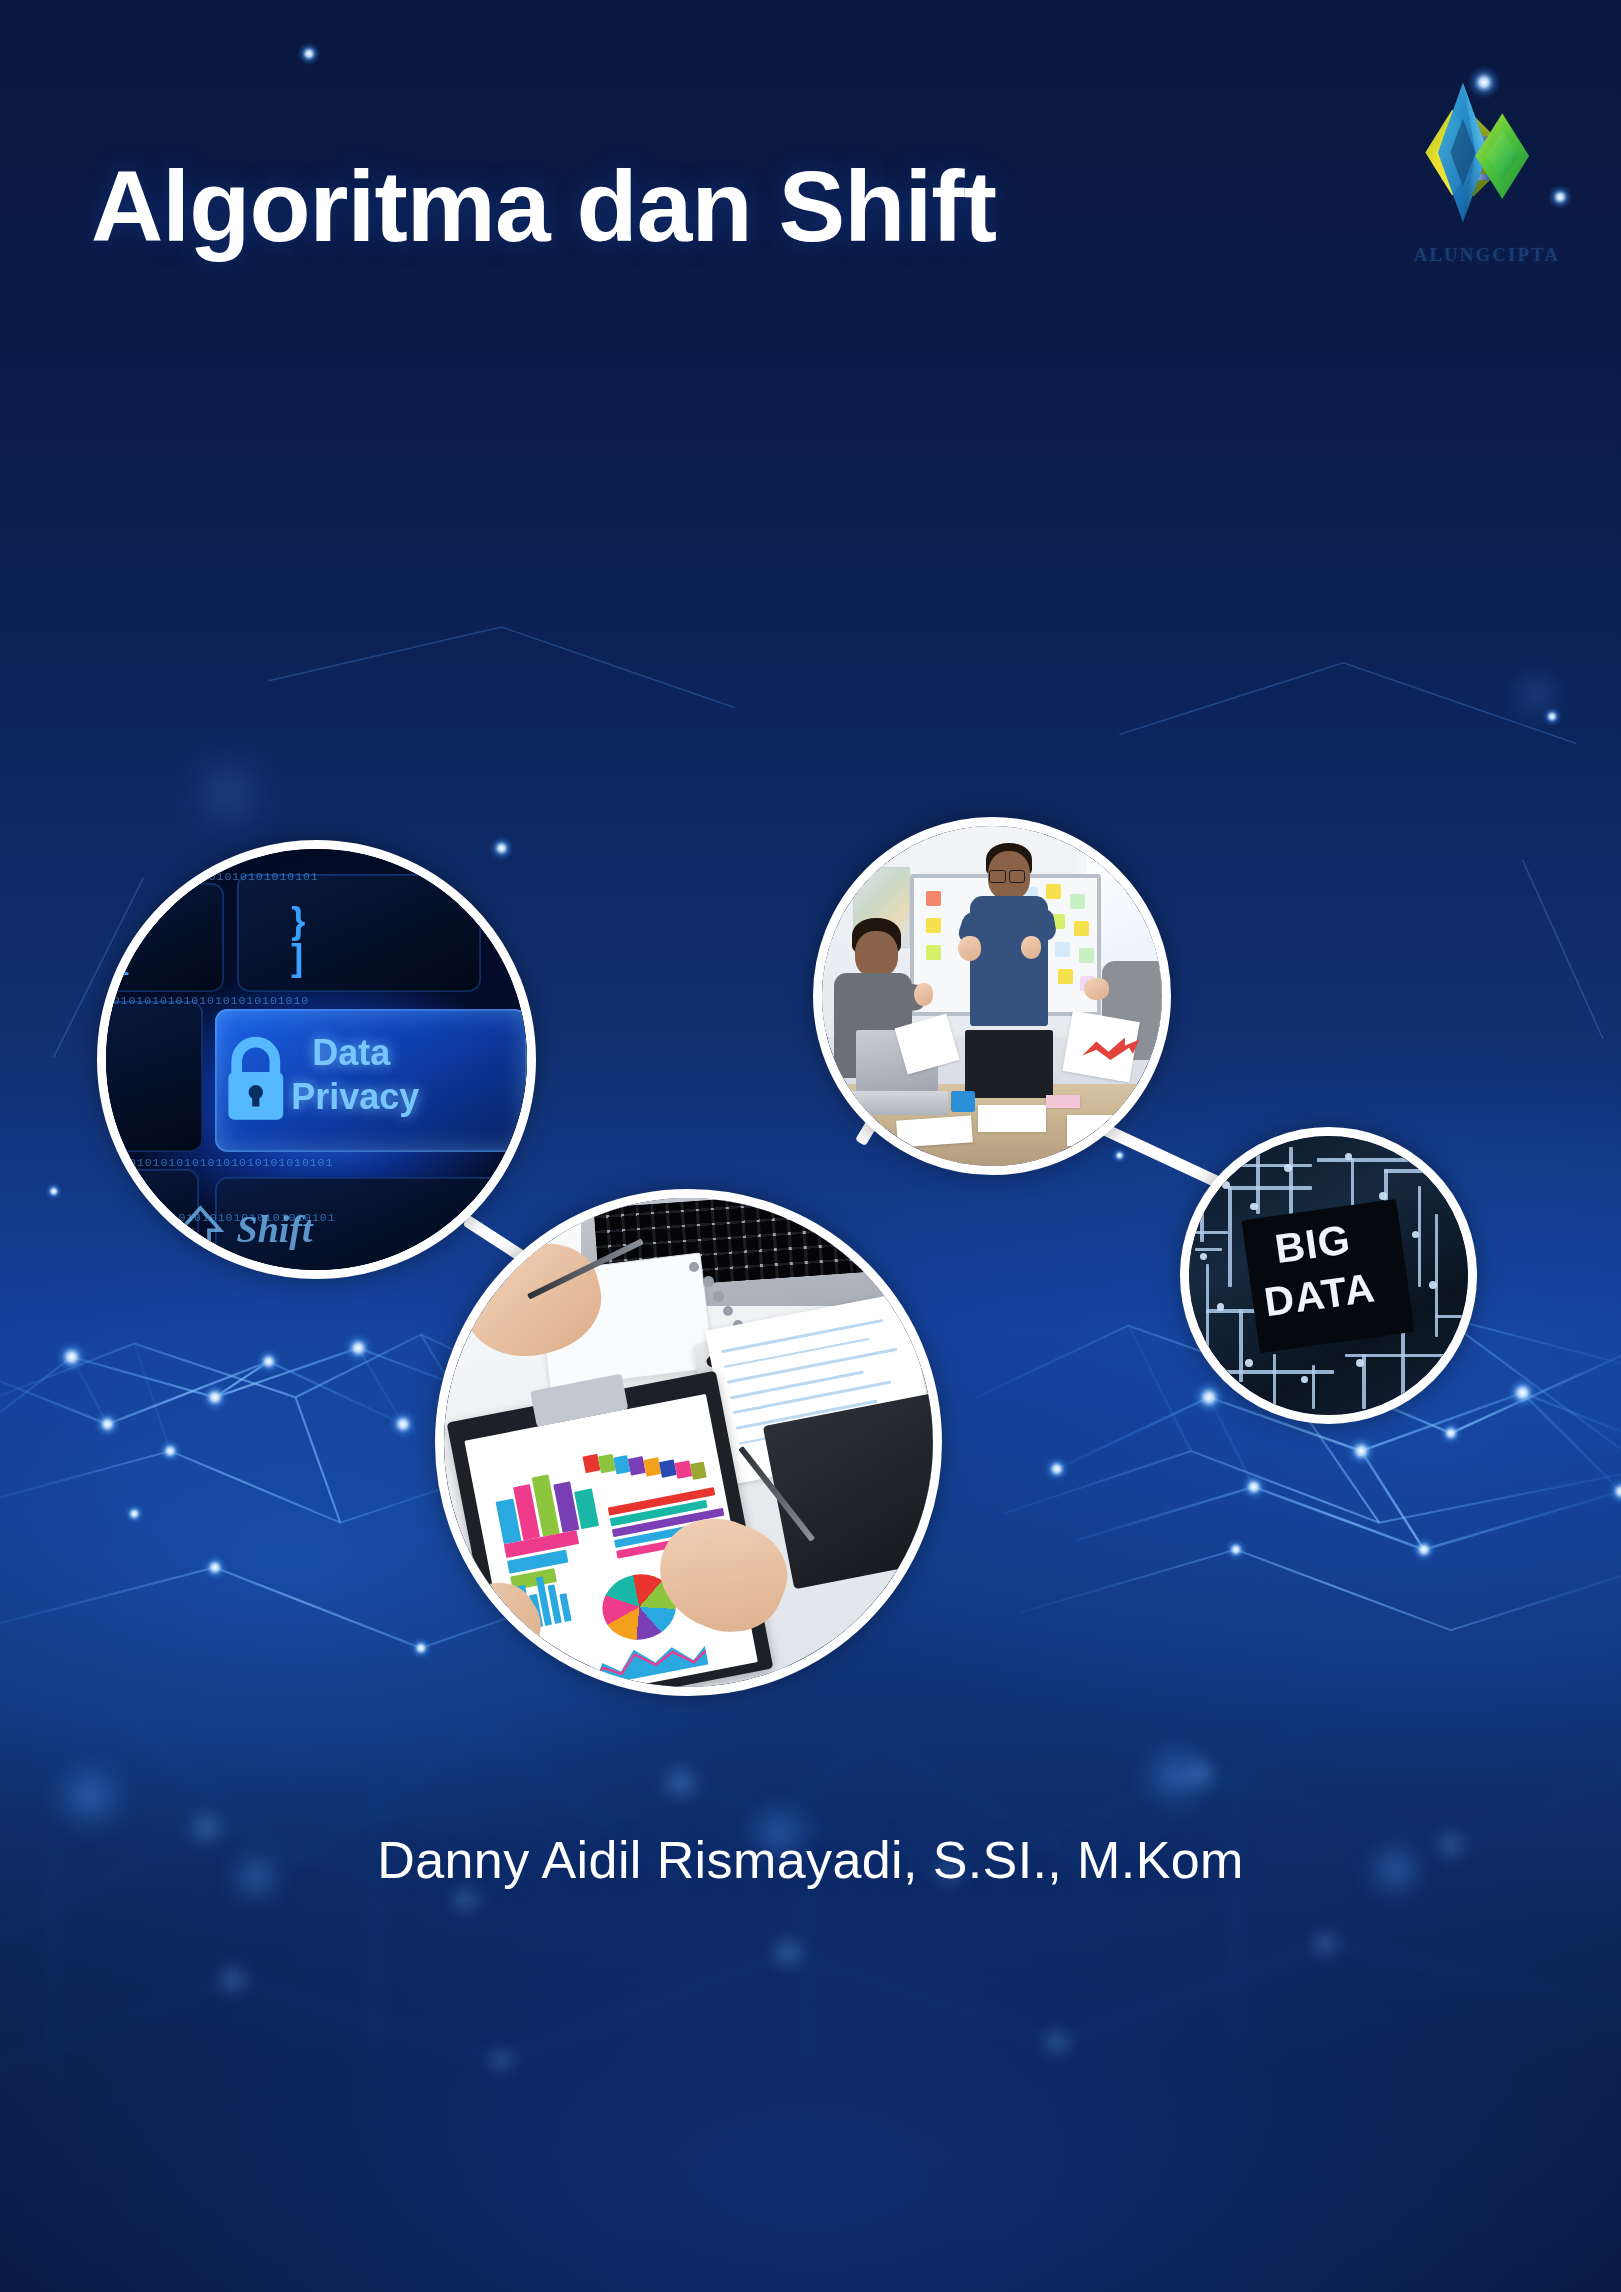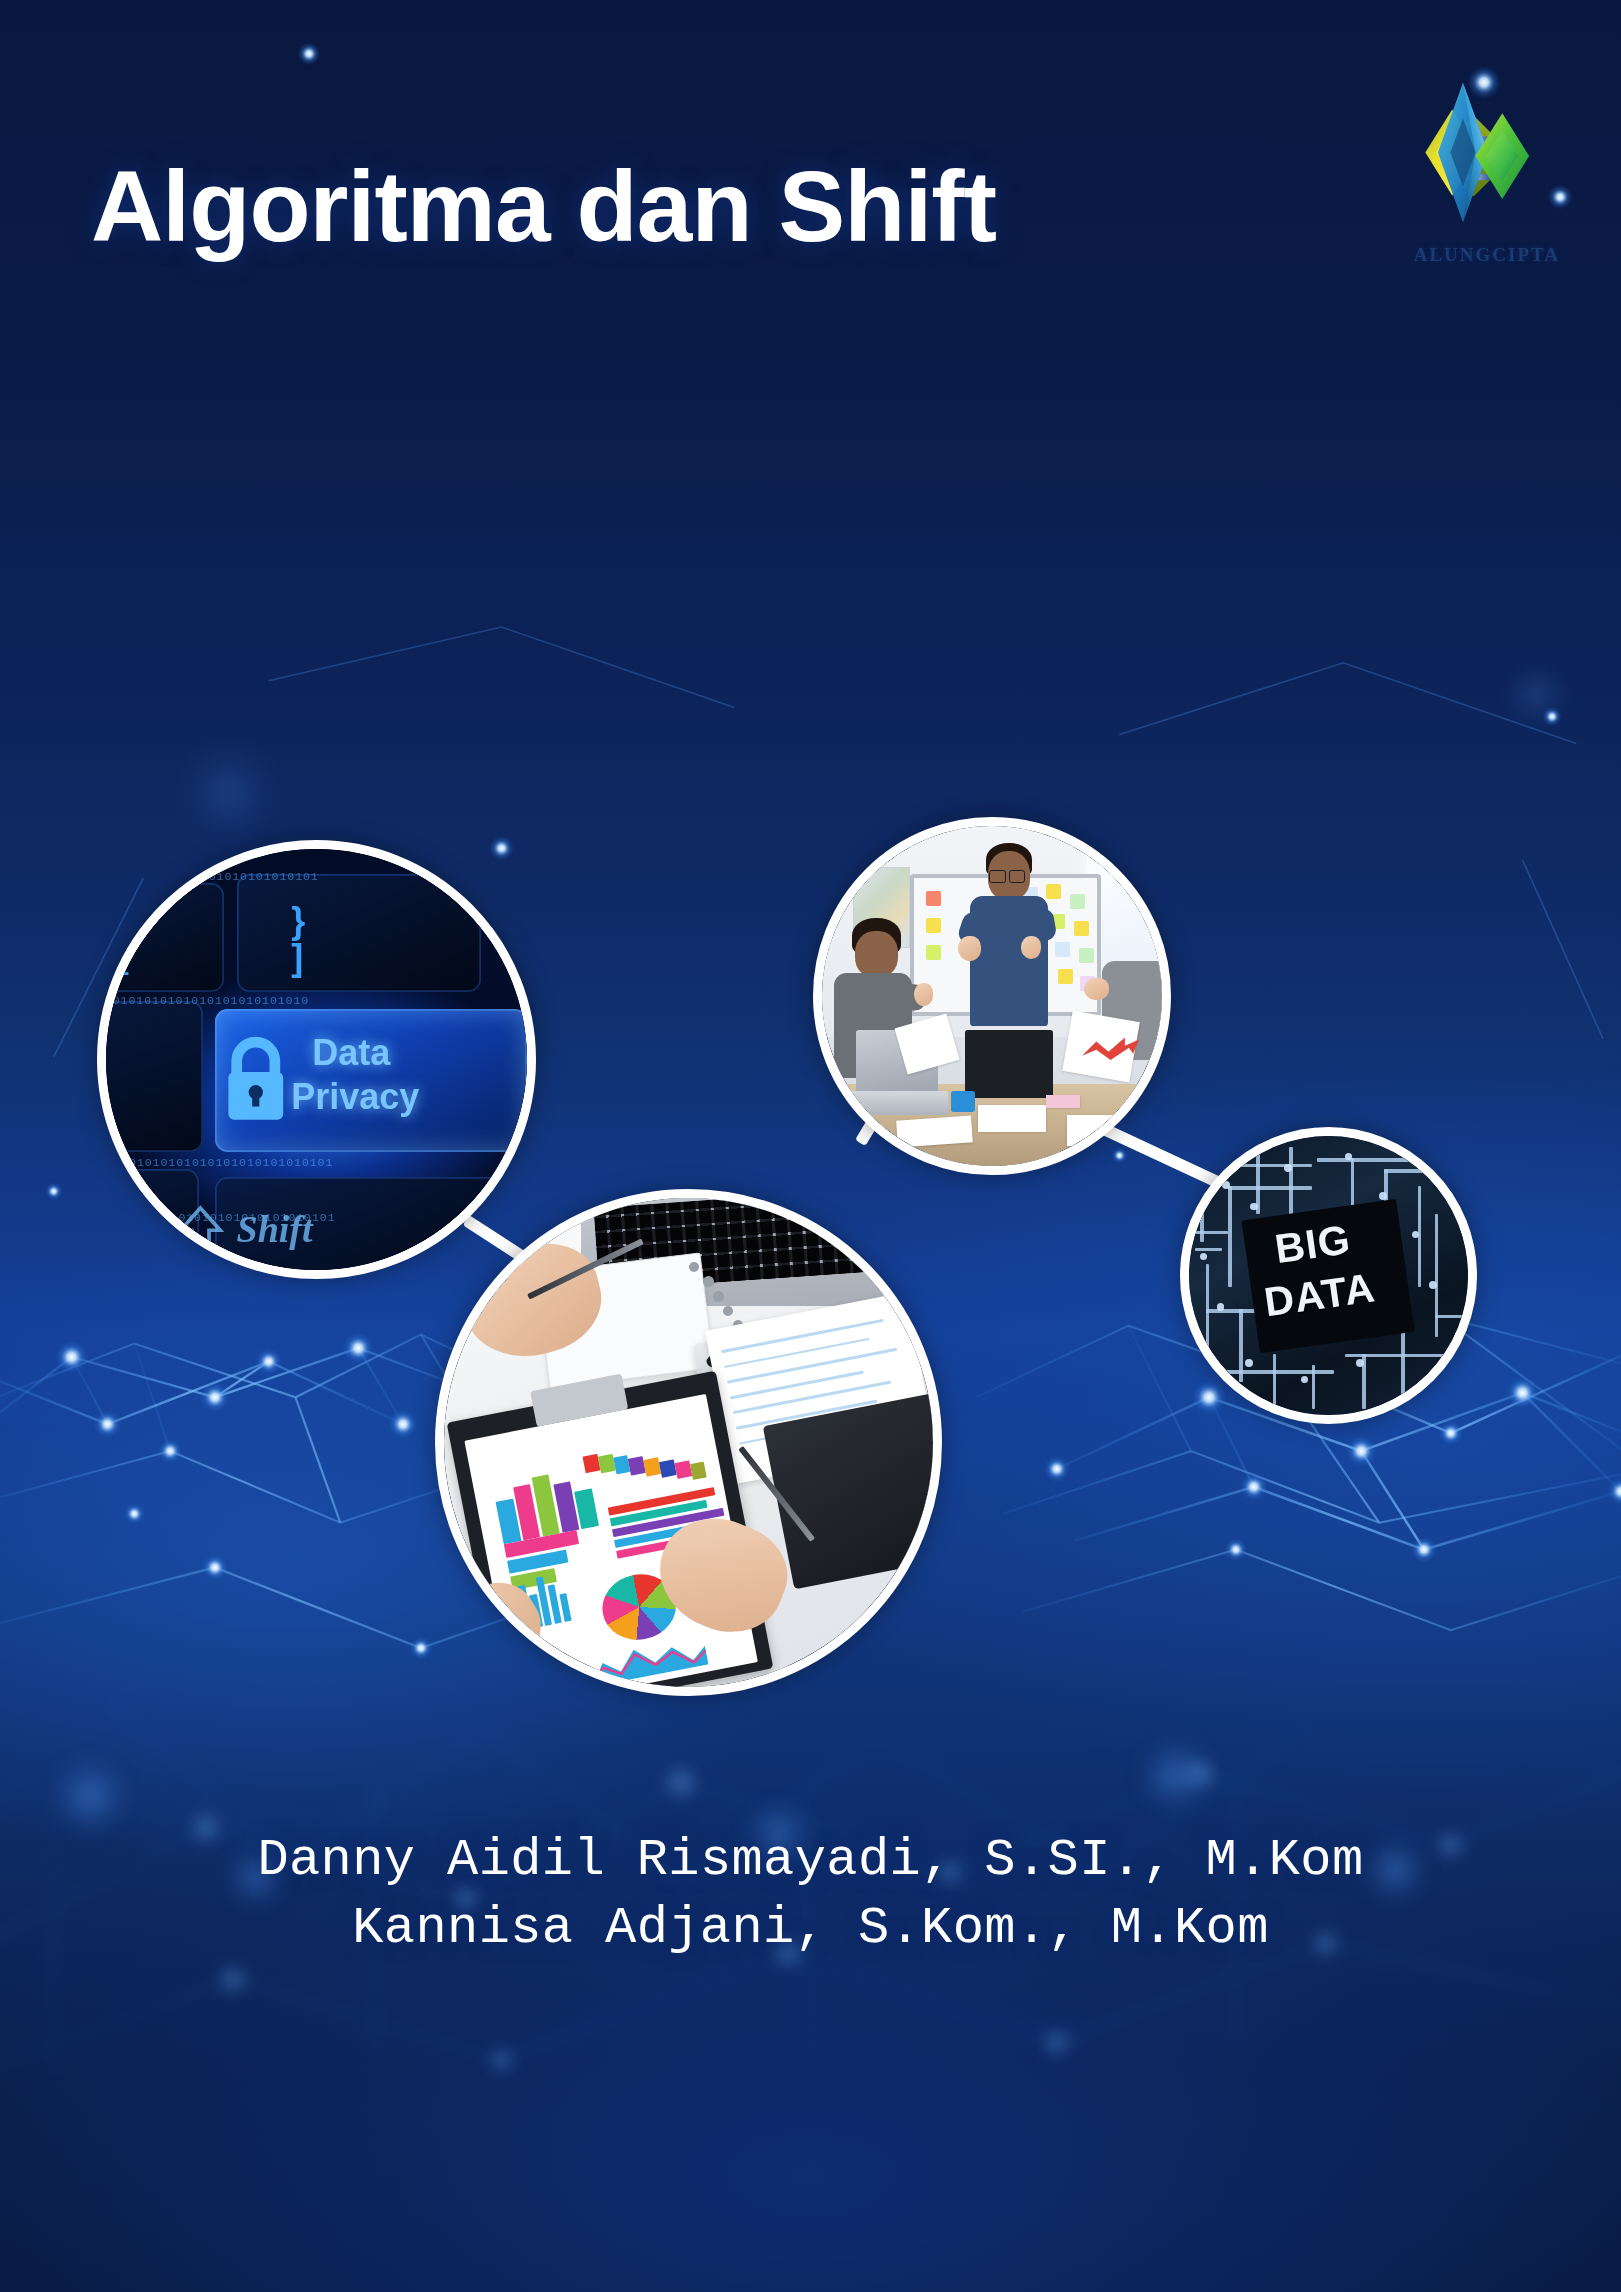--- a/index.html
+++ b/index.html
@@ -159,21 +159,21 @@
   .bd { position:absolute; inset:0;
         background:linear-gradient(150deg,#0b1726 0%,#16293f 35%,#0a1420 70%,#132234 100%); }
   .trace { position:absolute; background:rgba(175,205,235,0.85); border-radius:0.9px; }
   .pad { position:absolute; border-radius:50%; background:rgba(205,228,250,0.92); }
   .bd-chip { position:absolute; left:22%; top:26%; width:56%; height:48%;
              background:#05090e; border-radius:2.7px; transform:rotate(-8deg); }
   .bd-txt { position:absolute; color:#eef4fa; font-weight:bold; font-family:"Liberation Sans",sans-serif;
             letter-spacing:0.9px; line-height:0.95; text-shadow:0.9px 1.8px 0 rgba(0,0,0,0.7); }
 
   
-  .authors { position:absolute; left:0; right:0; top:1827px; text-align:center;font-family:Liberation Mono, monospace; }
+  .authors { position:absolute; left:0; right:0; top:1827px; text-align:center; }
   .author {
     color:#ffffff;
     font-size:52px;
     font-weight:normal;
     line-height:1.30;
     letter-spacing:0.4px;
     text-shadow:0 0 18px rgba(10,40,110,0.75);
     white-space:nowrap;
   }
 </style>
@@ -625,17 +625,16 @@
           <div class="bd-txt" style="left:31%;top:32%;font-size:41px;transform:rotate(-8deg);">BIG</div>
           <div class="bd-txt" style="left:27%;top:50%;font-size:41px;transform:rotate(-8deg);">DATA</div>
         </div>
       </div>
     </div>
 
   </div>
 
   <div class="authors">
     <div class="author">Danny Aidil Rismayadi, S.SI., M.Kom</div>
-    <div class="author">Kannisa Adjani, S.Kom., M.Kom</div>
   </div>
 
 </div>
 
 
 </body></html>

